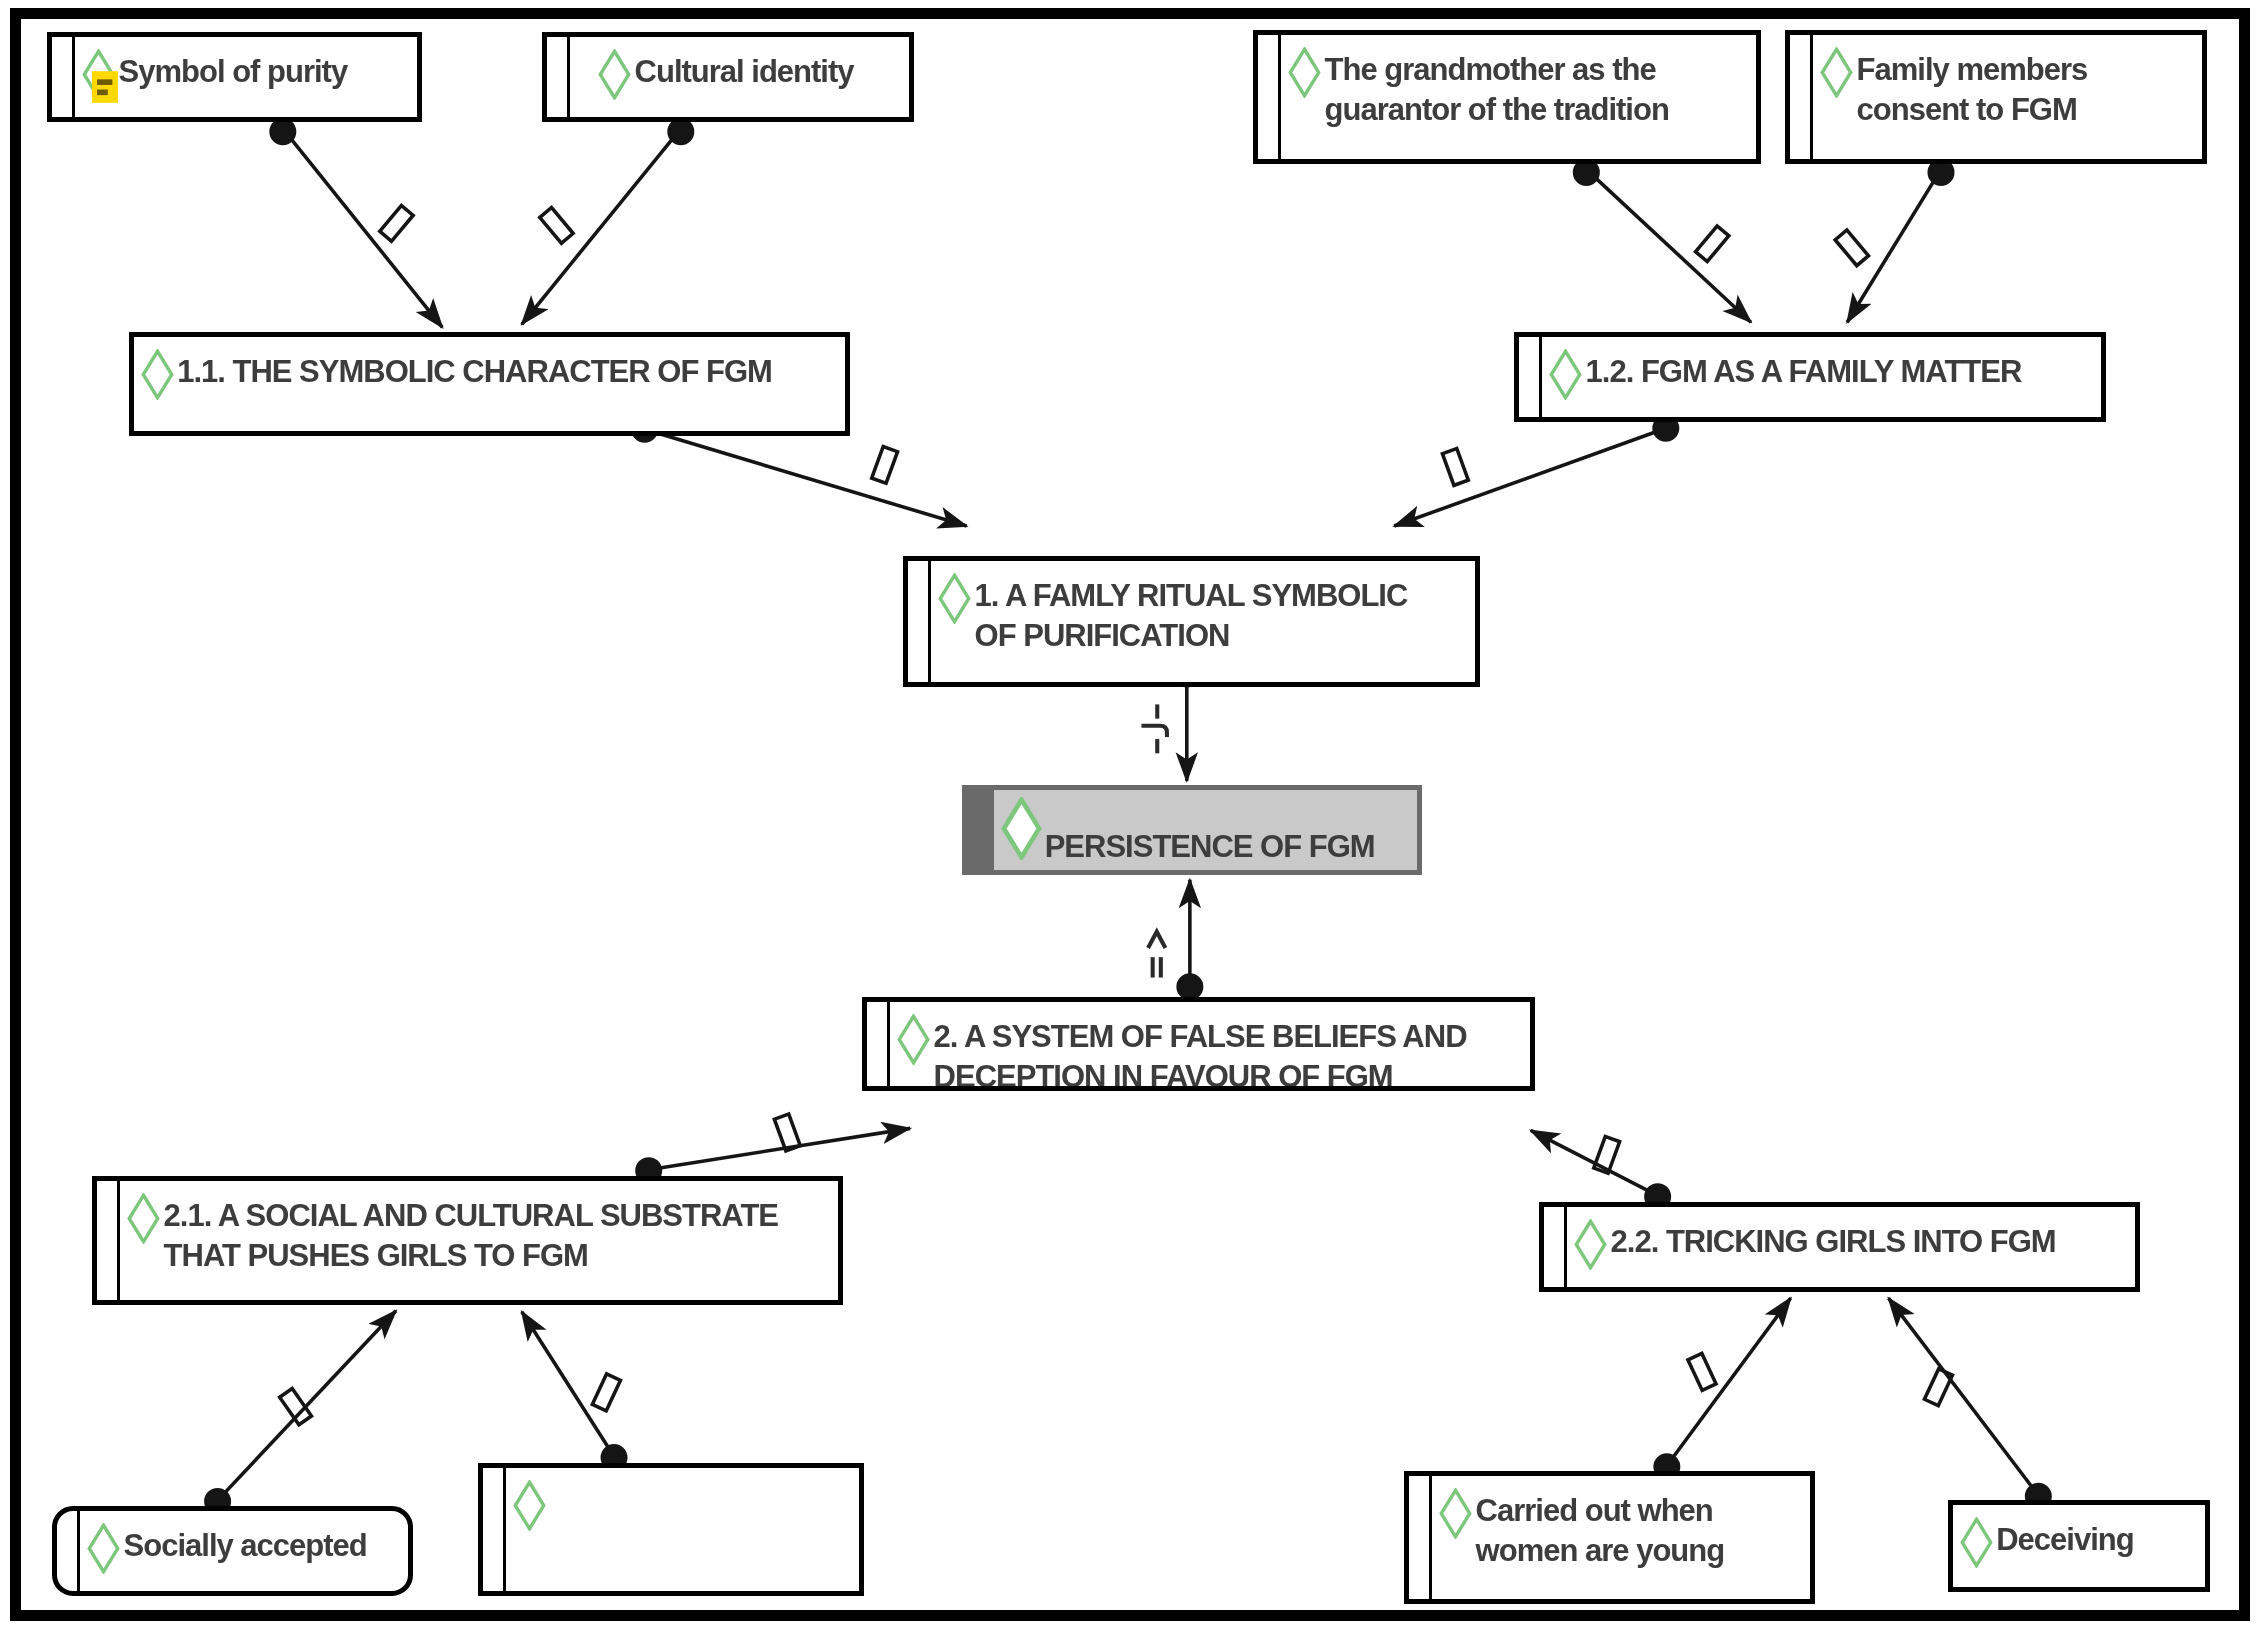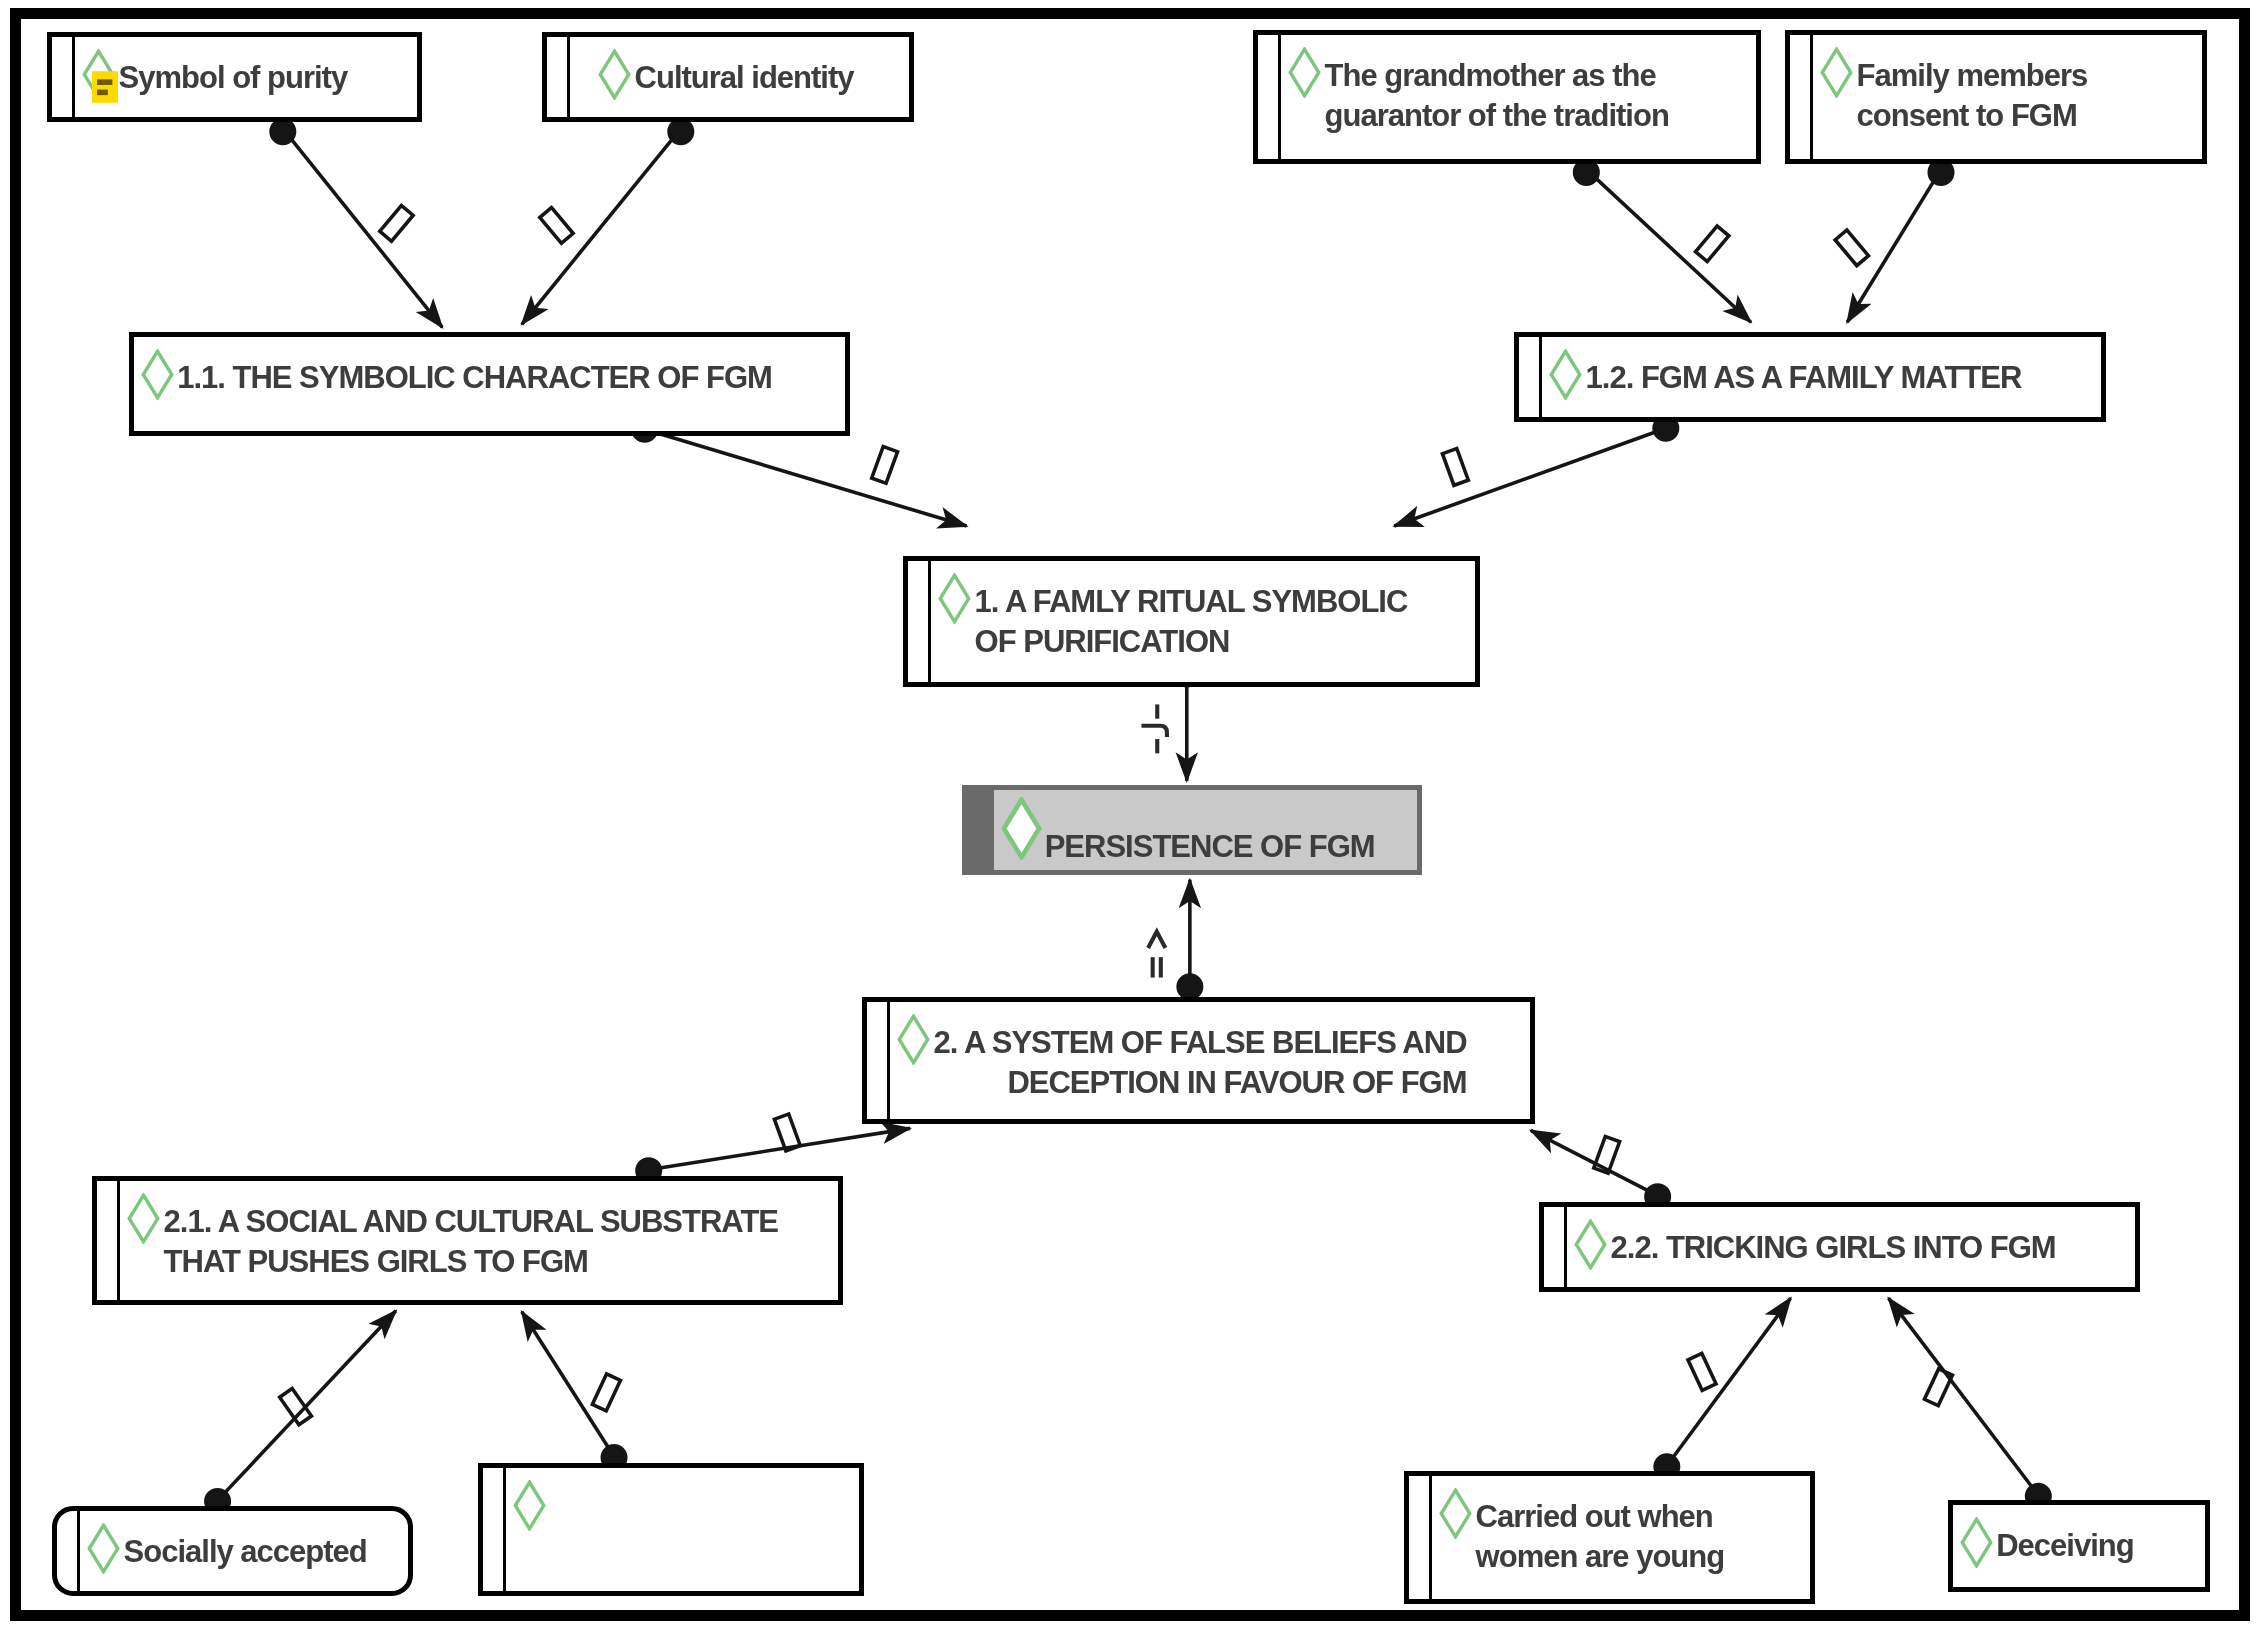--- a/index.html
+++ b/index.html
@@ -7,21 +7,21 @@
           font-family:"Liberation Sans","DejaVu Sans",sans-serif;}
   .frame{position:absolute;left:10.2px;top:8.2px;width:2240px;height:1613px;border:11.2px solid #000;box-sizing:border-box;}
   .edge-layer{position:absolute;left:0;top:0;width:2261px;height:1632px;}
   .node{position:absolute;box-sizing:border-box;border:5.6px solid #000;background:#fff;display:flex;align-items:stretch;}
   .node .strip{flex:none;width:23.4px;border-right:3.6px solid #000;box-sizing:border-box;}
   .node .content{flex:1;display:flex;align-items:flex-start;padding:0 4.1px 0 7.1px;overflow:hidden;}
   .diamond{flex:none;width:33px;height:51px;margin:12.2px 3.1px 0 0;}
   .diamond-wrap{position:relative;flex:none;}
   .memo{position:absolute;left:9.2px;top:34px;width:26.5px;height:32px;}
   .label{font-size:31px;line-height:40px;font-weight:700;letter-spacing:-1px;color:#3d3d3d;
-         white-space:pre-line;padding-top:21px;}
+         white-space:pre-line;padding-top:15px;}
   .node.highlight{border-color:#6a6a6a;background:#c9c9c9;}
   .node.highlight .strip{background:#6a6a6a;border-right:none;width:26.5px;}
   .node.highlight .diamond{width:41px;height:63px;margin-top:7.1px;}
   .node.highlight .label{padding-top:37px;}
 </style>
 </head>
 <body>
 
 <div class="canvas">
   <div class="frame"></div>
@@ -217,21 +217,21 @@
     <div class="content">
       <span class="diamond-wrap">
         <svg class="diamond" viewBox="0 0 44 68">
             <polygon points="22,3 41,34 22,65 3,34" fill="#ffffff" stroke="#7dc77d" stroke-width="5"></polygon>
           </svg>
       </span>
       <span class="label">PERSISTENCE OF FGM</span>
     </div>
   </div>
 
-  <div class="node" style="left:862px;top:997px;width:673px;height:127px;text-align:right;">
+  <div class="node" style="left:862px;top:997px;width:673px;height:94px;">
     <div class="strip"></div>
     <div class="content">
       <span class="diamond-wrap">
         <svg class="diamond" viewBox="0 0 44 68">
             <polygon points="22,3 41,34 22,65 3,34" fill="#ffffff" stroke="#7dc77d" stroke-width="4.5"></polygon>
           </svg>
       </span>
       <span class="label">2. A SYSTEM OF FALSE BELIEFS AND
 DECEPTION IN FAVOUR OF FGM</span>
     </div>

